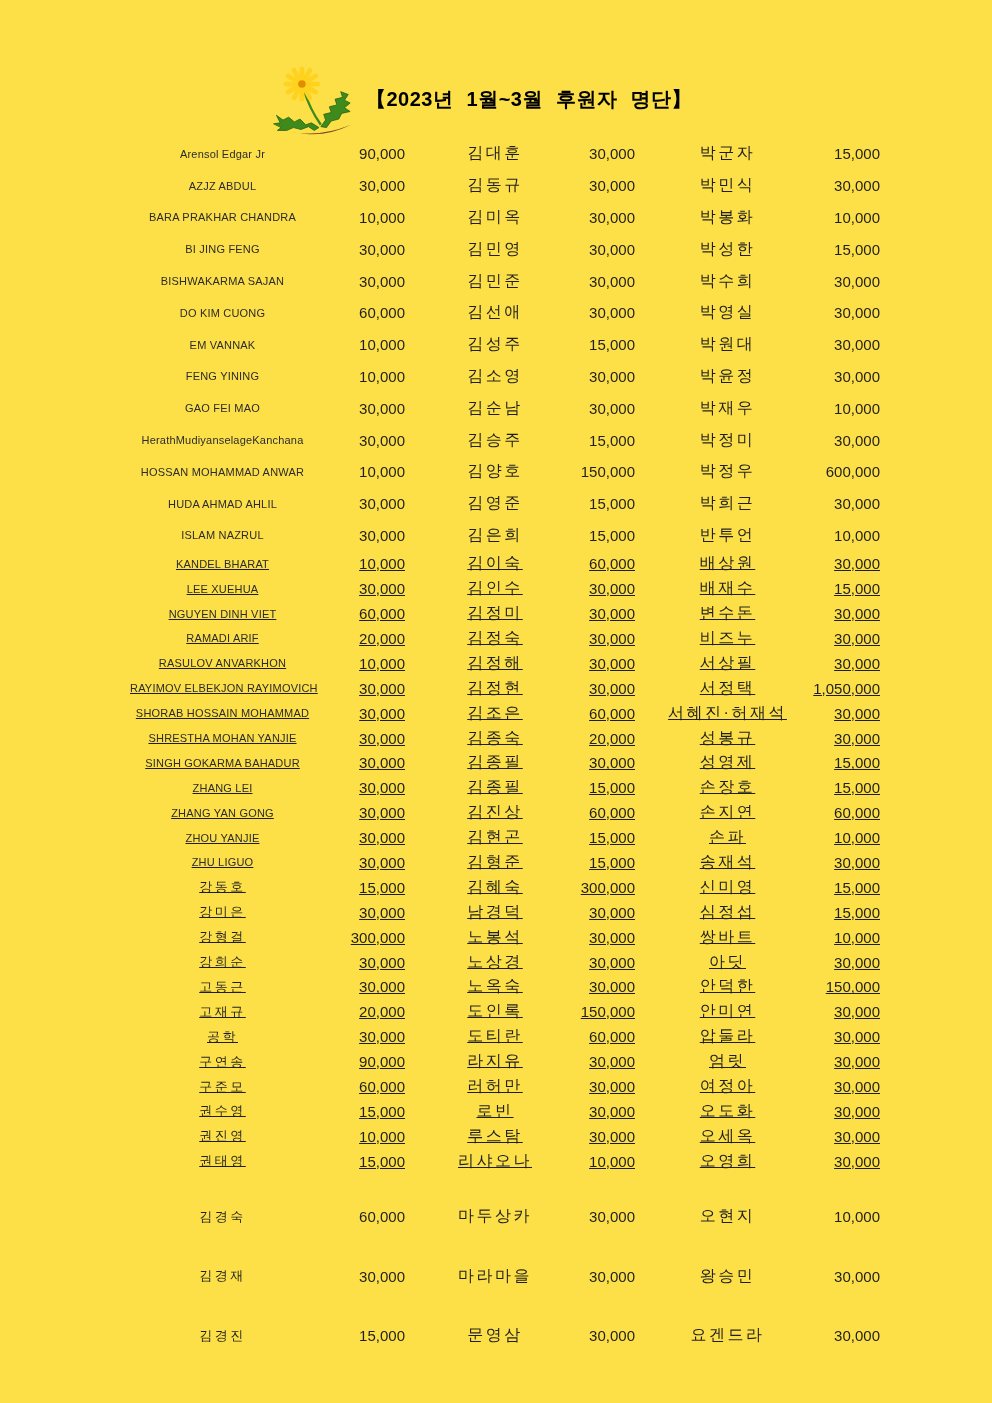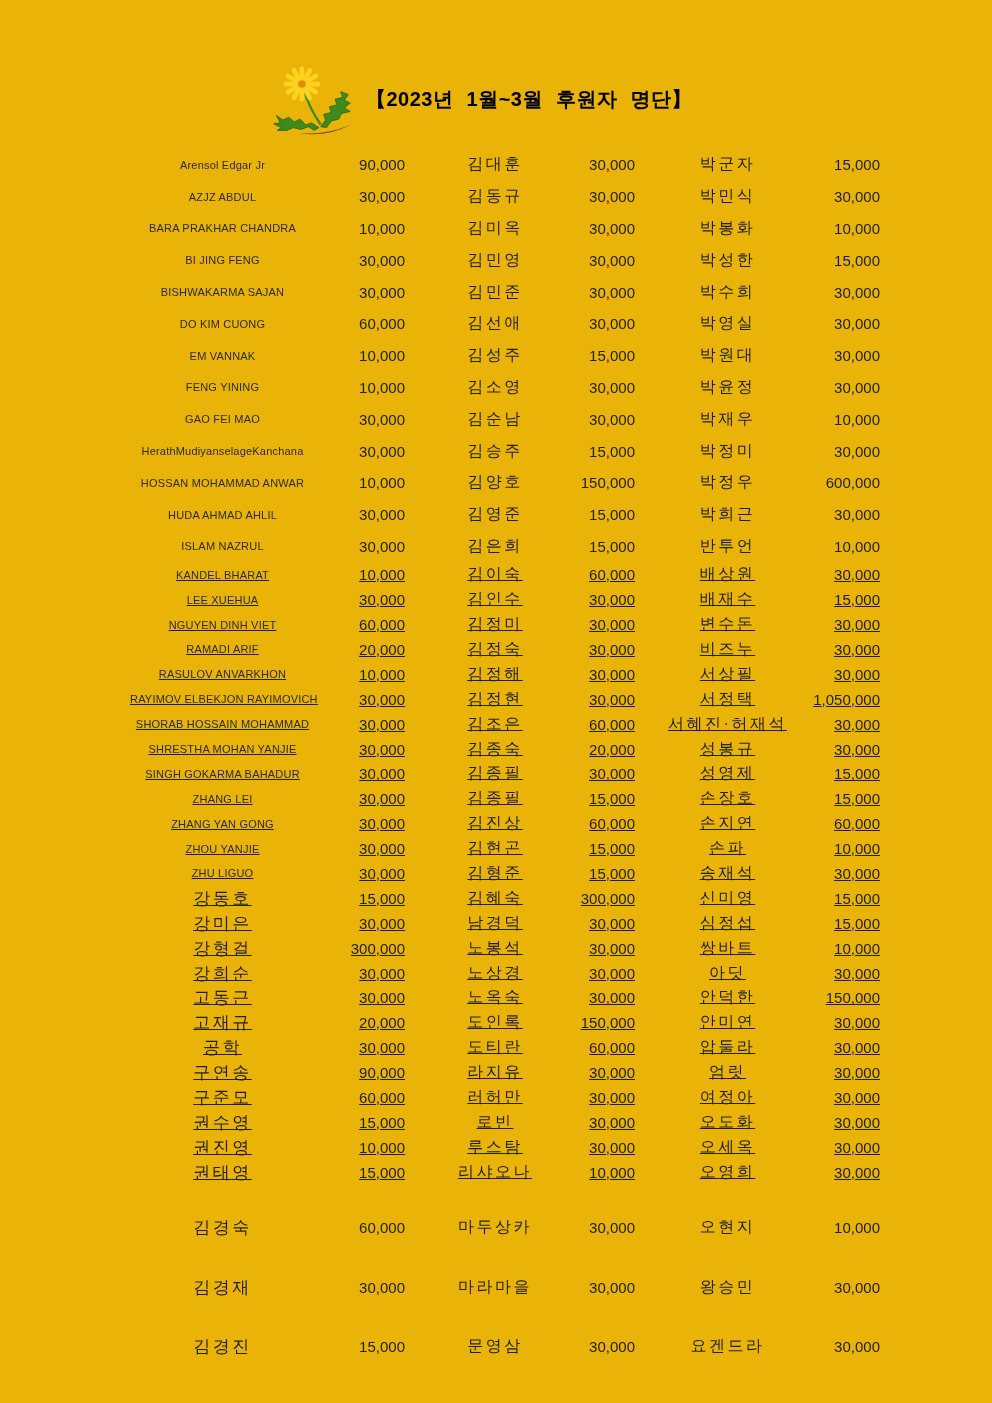--- a/index.html
+++ b/index.html
@@ -1,50 +1,50 @@
 <!DOCTYPE html>
 <html style="--petal: #FFD21E; --petal-dark: #E08E00; --leaf: #3E8A1C; --leaf-dark: #20610F; --root: #7B4A1E;"><head>
 <meta charset="utf-8">
 <style>
   html,body{margin:0;padding:0;background:#ffffff;}
   .page{
     position:relative;
     width:992px;height:1403px;
-    background:#eab308;
+    background:#fde047;
     font-family:"Liberation Sans", sans-serif;
     color:#1f1f1f;
     overflow:hidden;
   }
   .flower{
     position:absolute;left:266px;top:64px;width:104px;height:78px;
   }
   .title{
     position:absolute;left:366px;top:86px;margin:0;
     font-size:20px;font-weight:bold;color:#000;
     letter-spacing:0.5px;word-spacing:7px;white-space:nowrap;
     font-family:"Liberation Sans", sans-serif;
   }
   .donor-table{
-    position:absolute;left:130px;top:149px;width:750px;
+    position:absolute;left:130px;top:138px;width:750px;
   }
   .row{
     display:grid;
     grid-template-columns:185px 90px 160px 70px 165px 80px;
     align-items:center;
   }
   .r-tall{height:31.8px;}
   .r-mid{height:24.9px;text-decoration:underline;}
   .r-last{height:32.4px;margin-top:27px;}
   .cell{white-space:nowrap;overflow:visible;}
   .name{text-align:center;}
   .amt{text-align:right;font-size:15px;color:#1f1f1f;}
   .c3,.c5{padding-left:20px;}
   .c3.name,.c5.name{font-size:16px;letter-spacing:2.5px;}
   .c1.eng{font-size:11px;color:#2b2b2b;letter-spacing:0.2px;}
-  .c1.kor{font-size:17px;letter-spacing:2.5px;}
+  .c1.kor{font-size:13px;letter-spacing:2.5px;}
 </style>
 </head>
 <body>
 
 <div class="page">
 
   <div class="flower">
     <svg viewBox="0 0 110 80" width="104" height="78">
 
       <path d="M40,26 Q46,46 58,63" stroke="var(--leaf)" stroke-width="2.5" fill="none"></path>

